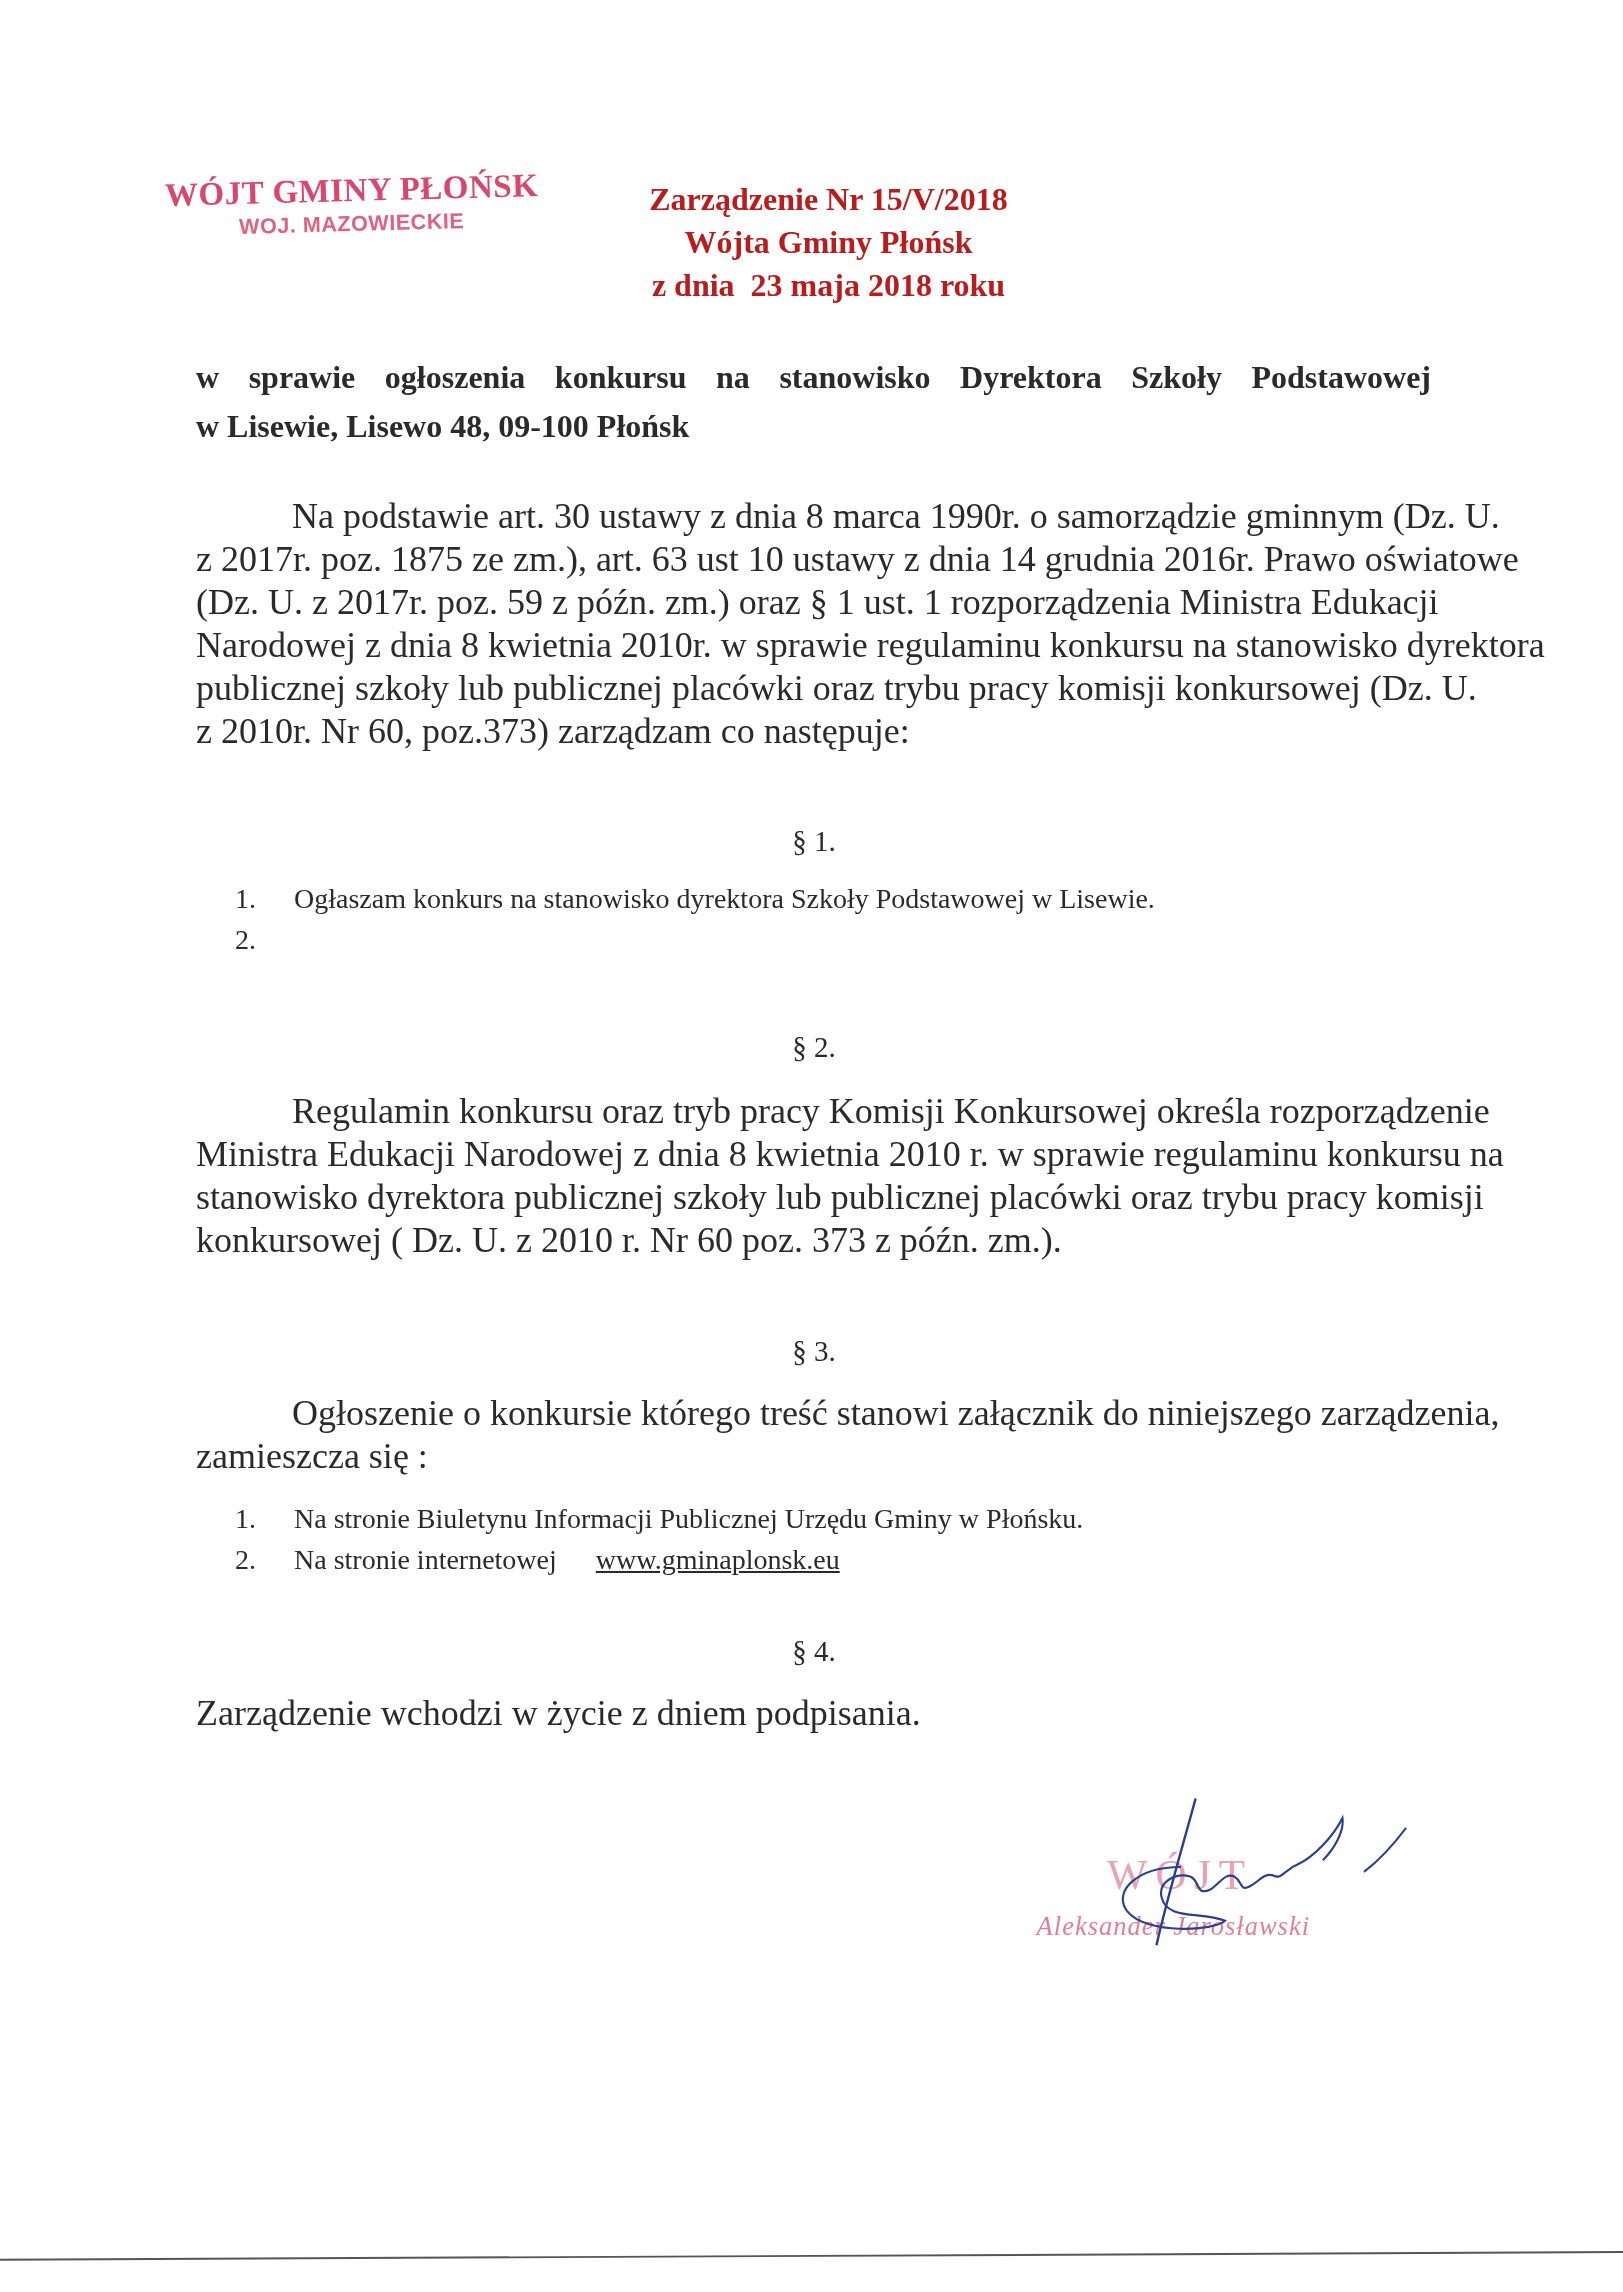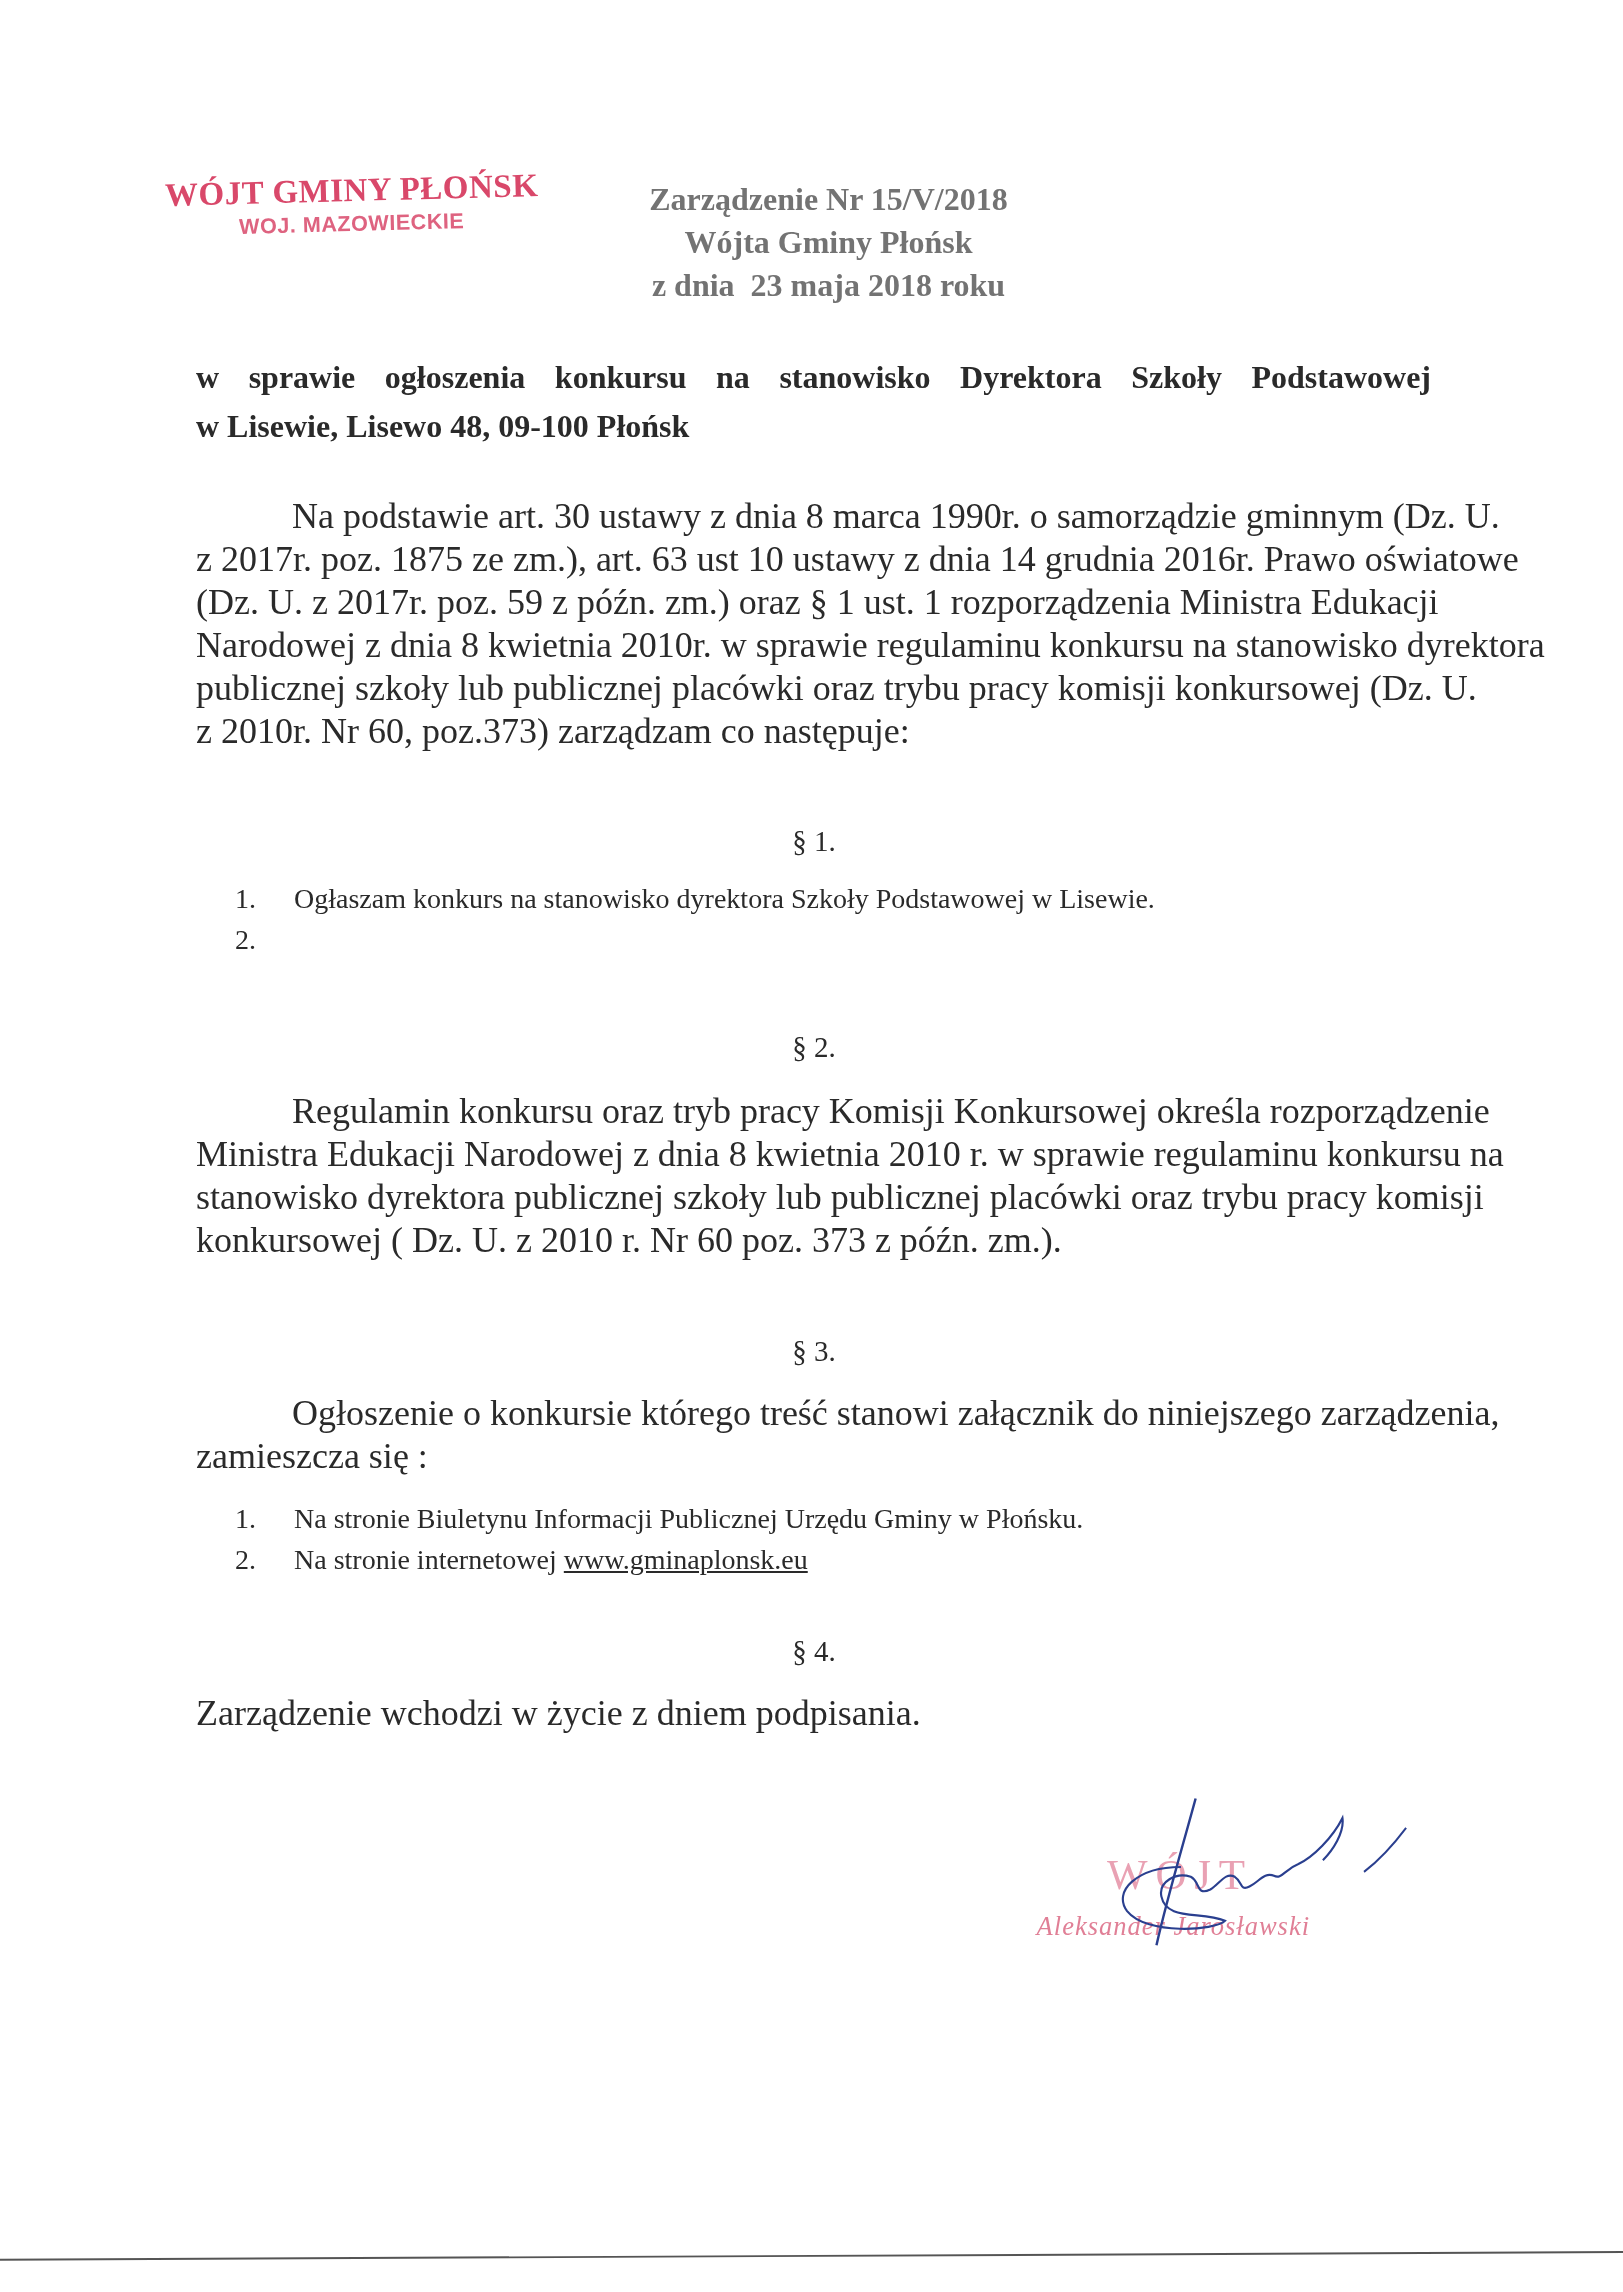--- a/index.html
+++ b/index.html
@@ -6,40 +6,40 @@
     body { width:1623px; height:2293px; position:relative; overflow:hidden;
            font-family:"Liberation Serif","DejaVu Serif",serif; color:#2a2a2a; }
     .abs { position:absolute; }
 
     
     .stamp { left:165px; top:174px; color:#d9486a; text-align:center; line-height:1; }
     .stamp-l1 { font-family:"Liberation Serif",serif; font-weight:bold; font-size:33px; letter-spacing:0.5px; transform:rotate(-1.5deg); }
     .stamp-l2 { font-family:"Liberation Sans",sans-serif; font-weight:bold; font-size:21.6px; margin-top:5.9px; letter-spacing:0.5px; opacity:0.85; transform:rotate(-1.5deg); }
 
     
-    .title { left:549px; width:559px; top:178px; text-align:center; font-weight:bold; font-size:32px; line-height:43px; color:#737373; }
+    .title { left:549px; width:559px; top:178px; text-align:center; font-weight:bold; font-size:32px; line-height:43px; color:#b91c1c; }
 
     
     .subject { left:196px; width:1235px; top:353px; font-weight:bold; font-size:32px; line-height:49px; text-align:justify; text-align-last:left; }
     .subject span { display:block; }
     .subj1 { text-align-last:justify; }
 
     
     .para { left:196px; width:1237px; font-size:36px; line-height:43px; text-align:justify; }
     .para .line { display:block; text-align:justify; text-align-last:justify; white-space:nowrap; }
     .para .line.last { text-align-last:left; }
     .para .line.indent { padding-left:96px; }
 
     .section { font-size:29px; text-align:center; width:118px; }
 
     .olist { left:235px; font-size:28px; line-height:41px; }
     .olist .li { display:flex; }
     .olist .num { width:59px; }
 
-    .link { text-decoration:underline; color:#2a2a2a; }
+    .link { text-decoration:underline; color:#2a2a2a;margin-left:32px; }
 
     
     .sig { left:1019px; top:1774px; width:412px; height:176px; }
     .sig-wojt { position:absolute; left:88px; top:76px; color:#e07a94; font-weight:normal; font-size:43px; letter-spacing:7.8px; opacity:0.7; }
     .sig-name { position:absolute; left:17.6px; top:137px; color:#d9607c; font-style:italic; font-size:26.5px; letter-spacing:1px; opacity:0.8; }
     .sig-svg { position:absolute; left:0; top:0; }
 
     .bottom-line { left:0; top:2254px; width:1623px; height:3.9px; }
   </style>
 </head>

